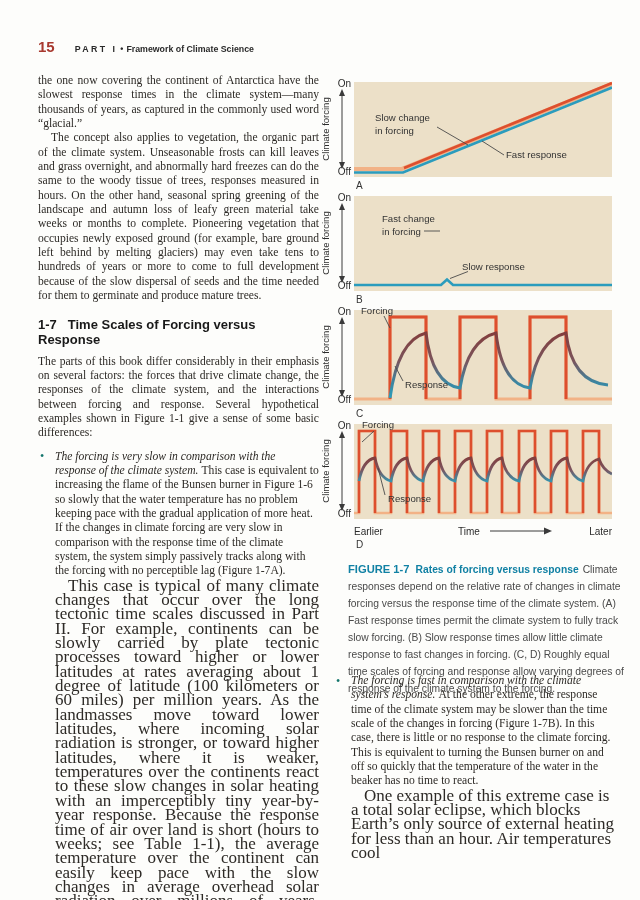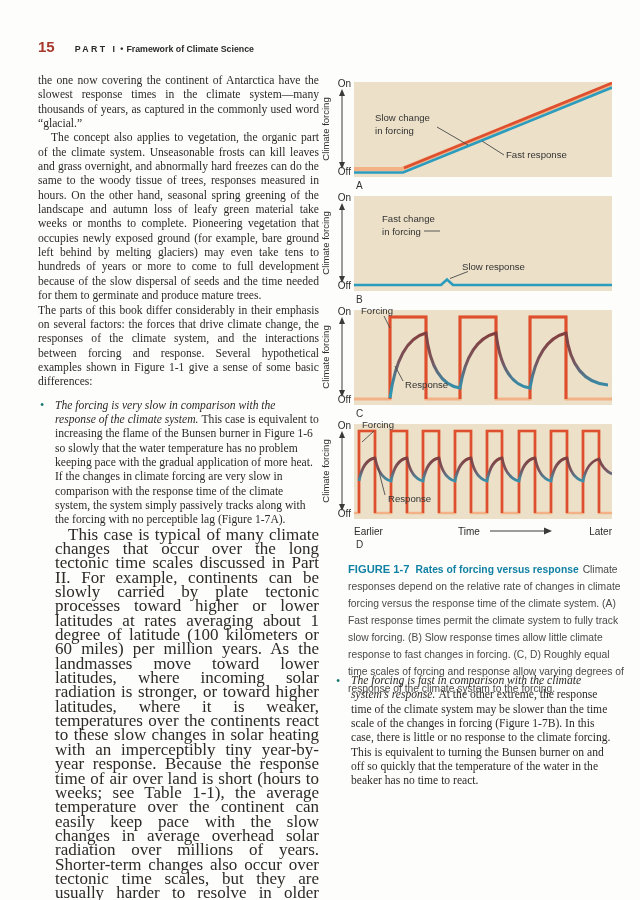--- a/index.html
+++ b/index.html
@@ -40,20 +40,23 @@
 <body>
 
 <div id="header">
   <span class="pgnum">15</span>
   <span class="ph"><span class="part">PART I</span><span class="sep">•</span><span>Framework of Climate Science</span></span>
 </div>
 
 <div id="leftcol">
   <p class="para">the one now covering the continent of Antarctica have the slowest response times in the climate system—many thousands of years, as captured in the commonly used word “glacial.”</p>
   <p class="para ind">The concept also applies to vegetation, the organic part of the climate system. Unseasonable frosts can kill leaves and grass overnight, and abnormally hard freezes can do the same to the woody tissue of trees, responses measured in hours. On the other hand, seasonal spring greening of the landscape and autumn loss of leafy green material take weeks or months to complete. Pioneering vegetation that occupies newly exposed ground (for example, bare ground left behind by melting glaciers) may even take tens to hundreds of years or more to come to full development because of the slow dispersal of seeds and the time needed for them to germinate and produce mature trees.</p>
+  <h2 class="section-h">
+    <span class="h-num">1-7</span><span>Time Scales of Forcing versus Response</span>
+  </h2>
   <p class="para">The parts of this book differ considerably in their emphasis on several factors: the forces that drive climate change, the responses of the climate system, and the interactions between forcing and response. Several hypothetical examples shown in Figure 1-1 give a sense of some basic differences:</p>
   <div class="bullet">
     <span class="dot">•</span>
     <span class="lead">The forcing is very slow in comparison with the response of the climate system.</span><span>This case is equivalent to increasing the flame of the Bunsen burner in Figure 1-6 so slowly that the water temperature has no problem keeping pace with the gradual application of more heat. If the changes in climate forcing are very slow in comparison with the response time of the climate system, the system simply passively tracks along with the forcing with no perceptible lag (Figure 1-7A).</span>
   </div>
   <p class="bullet-cont">This case is typical of many climate changes that occur over the long tectonic time scales discussed in Part II. For example, continents can be slowly carried by plate tectonic processes toward higher or lower latitudes at rates averaging about 1 degree of latitude (100 kilometers or 60 miles) per million years. As the landmasses move toward lower latitudes, where incoming solar radiation is stronger, or toward higher latitudes, where it is weaker, temperatures over the continents react to these slow changes in solar heating with an imperceptibly tiny year-by-year response. Because the response time of air over land is short (hours to weeks; see Table 1-1), the average temperature over the continent can easily keep pace with the slow changes in average overhead solar radiation over millions of years. Shorter-term changes also occur over tectonic time scales, but they are usually harder to resolve in older records.</p>
 </div>
 
 <div id="figures">
   <div class="panel" style="top:0">
@@ -166,13 +169,14 @@
 
 <div id="caption">
   <span class="cap-label">FIGURE 1-7</span><span class="cap-title">Rates of forcing versus response</span><span>Climate responses depend on the relative rate of changes in climate forcing versus the response time of the climate system. (A) Fast response times permit the climate system to fully track slow forcing. (B) Slow response times allow little climate response to fast changes in forcing. (C, D) Roughly equal time scales of forcing and response allow varying degrees of response of the climate system to the forcing.</span>
 </div>
 
 <div id="righttext">
   <div class="bullet" style="margin-top:0">
     <span class="dot">•</span>
     <span class="lead">The forcing is fast in comparison with the climate system’s response.</span><span>At the other extreme, the response time of the climate system may be slower than the time scale of the changes in forcing (Figure 1-7B). In this case, there is little or no response to the climate forcing. This is equivalent to turning the Bunsen burner on and off so quickly that the temperature of the water in the beaker has no time to react.</span>
   </div>
+  <p class="bullet-cont" style="text-align:left">One example of this extreme case is a total solar eclipse, which blocks Earth’s only source of external heating for less than an hour. Air temperatures cool</p>
 </div>
 
 </body></html>

